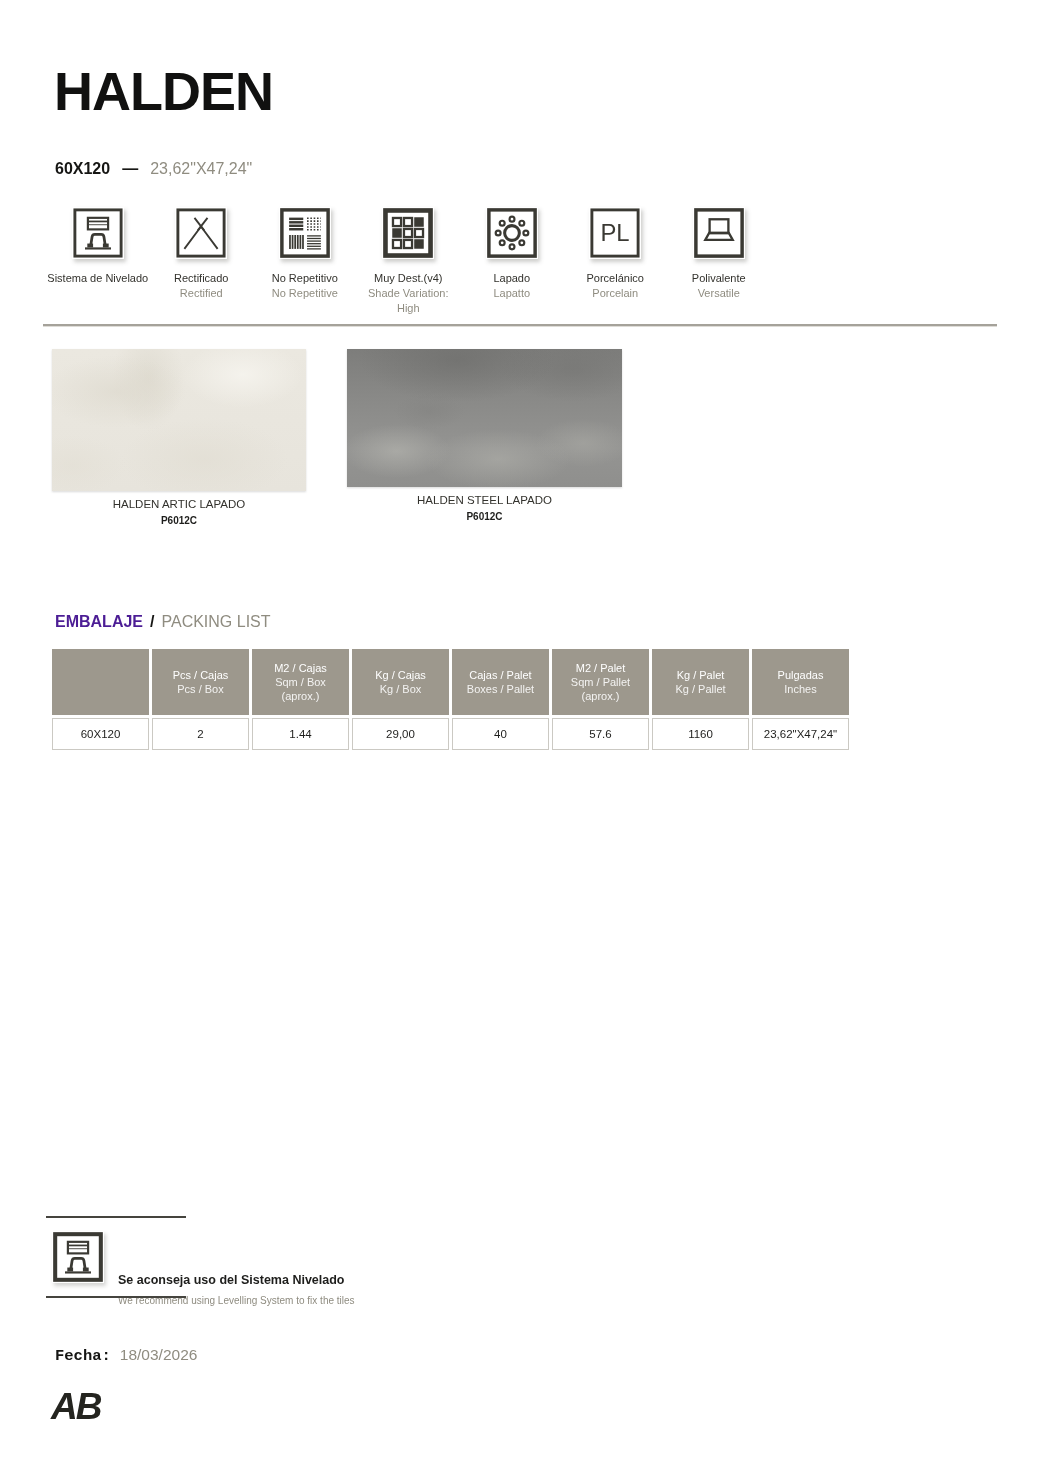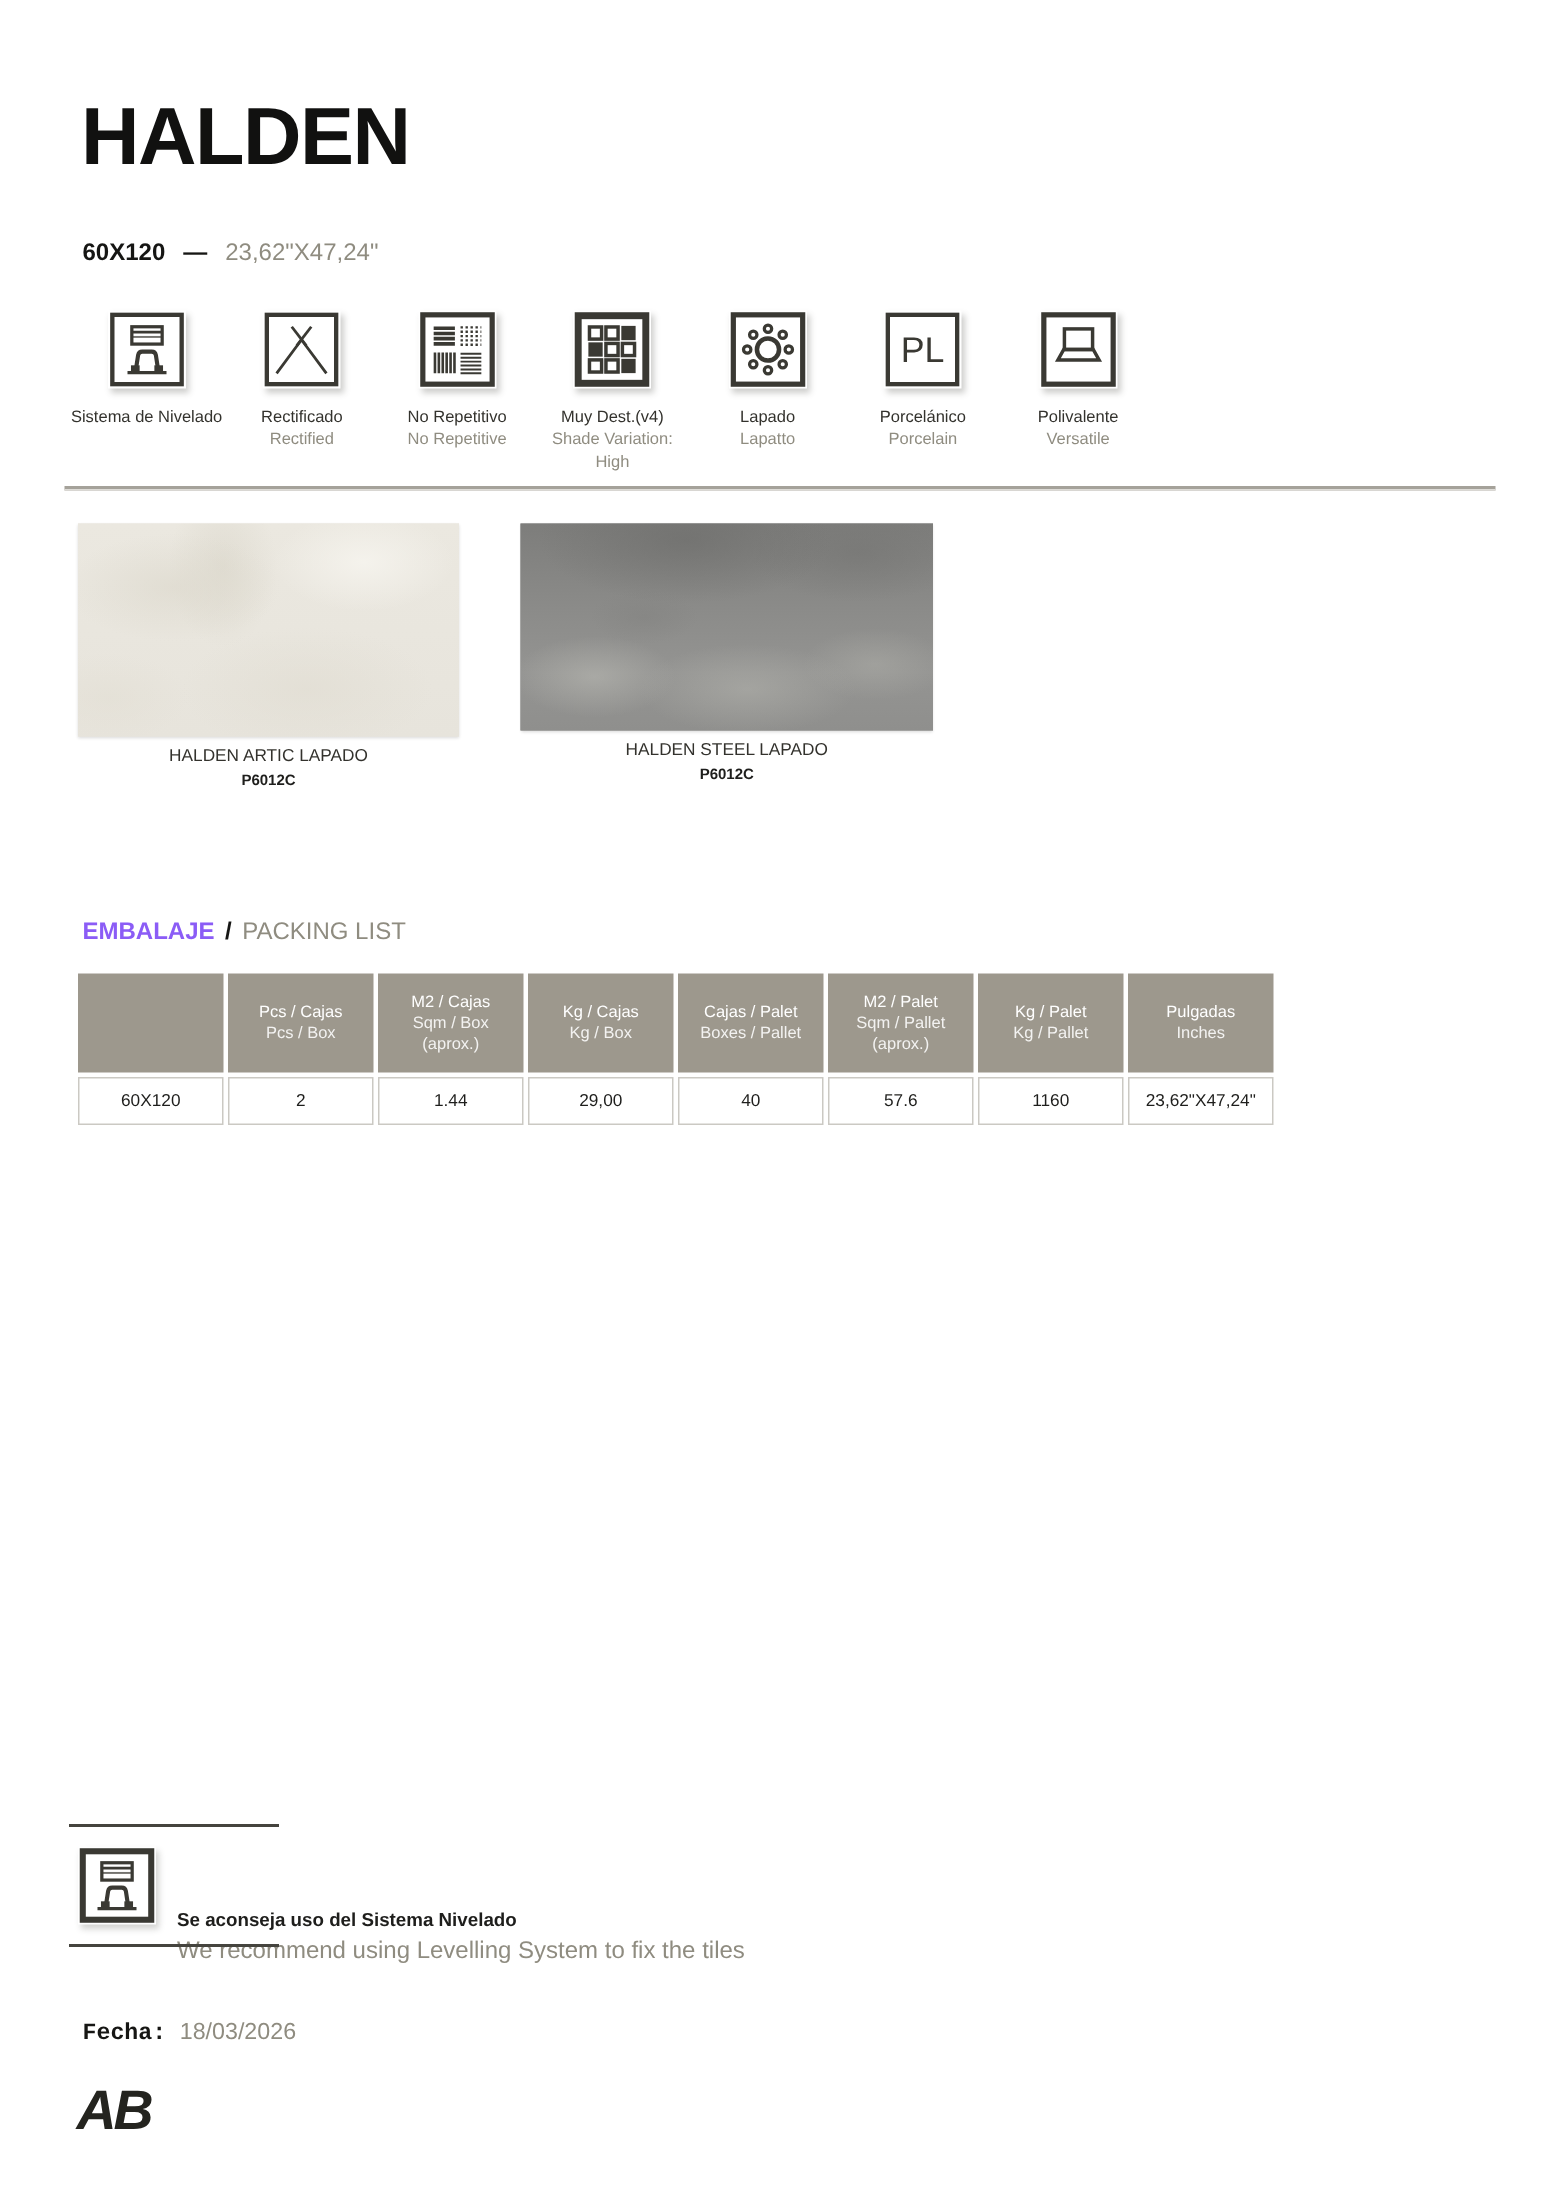--- a/index.html
+++ b/index.html
@@ -43,40 +43,40 @@
     radial-gradient(ellipse 120px 50px at 55% 80%, rgba(181,181,175,0.5), transparent 60%),
     radial-gradient(ellipse 80px 40px at 86% 68%, rgba(176,176,170,0.45), transparent 60%),
     radial-gradient(ellipse 150px 65px at 40% 8%, rgba(108,108,106,0.6), transparent 65%),
     radial-gradient(ellipse 120px 55px at 82% 14%, rgba(116,116,114,0.55), transparent 60%),
     radial-gradient(ellipse 60px 30px at 30% 45%, rgba(130,130,128,0.5), transparent 60%),
     linear-gradient(180deg,#7d7d7b 0%,#8a8a88 38%,#949492 72%,#8f8f8d 100%);}
   .swatch-name{margin-top:7px;font-size:11.5px;line-height:13px;color:#33322d;}
   .swatch-code{margin-top:4px;font-size:10px;font-weight:bold;color:#1e1e1c;}
   
   .packing-heading{position:absolute;left:55px;top:612px;font-size:16px;line-height:20px;}
-  .ph-es{font-weight:bold;color:#8b5cf6;}
+  .ph-es{font-weight:bold;color:#4c1d95;}
   .ph-sep{font-weight:bold;color:#161614;margin:0 7px;}
   .ph-en{color:#8f8c80;}
   
   .packing-table{position:absolute;left:49px;top:646px;border-spacing:3px;border-collapse:separate;}
   .packing-table th{width:93px;height:62px;background:#9d988d;color:#ffffff;
     font-weight:normal;font-size:11px;line-height:14px;text-align:center;
     vertical-align:middle;padding:2px 2px;}
   .th-en,.th-note{opacity:0.88;}
   .packing-table td{height:30px;background:#ffffff;border:1px solid #cbc9c3;
     font-size:11.5px;color:#1e1e1c;text-align:center;vertical-align:middle;padding:0 2px;}
   
   .note-line{position:absolute;left:46px;width:140px;height:2px;background:#45443e;}
   .note-line-top{top:1216px;}
   .note-line-bottom{top:1296px;}
   .note-icon-box{position:absolute;left:52px;top:1231px;width:52px;height:52px;
     background:#fff;box-shadow:2px 3px 4px rgba(60,58,52,0.22);}
   .note-text{position:absolute;left:118px;top:1272px;}
   .note-es{font-size:12.5px;font-weight:bold;color:#1e1e1c;line-height:16px;}
-  .note-en{margin-top:5px;font-size:16px;color:#8f8c80;line-height:16px;}
+  .note-en{margin-top:5px;font-size:10px;color:#8f8c80;line-height:16px;}
   
   .fecha{position:absolute;left:55px;top:1346px;font-size:15.5px;line-height:18px;}
   .fecha-label{font-weight:bold;color:#161614;font-family:Liberation Mono, monospace;}
   .fecha-value{color:#8f8c80;margin-left:9px;}
   .logo{position:absolute;left:51px;top:1388px;font-size:37px;line-height:38px;
     font-weight:bold;font-style:italic;letter-spacing:-2px;color:#24241f;}
 </style>
 </head>
 <body>
 

